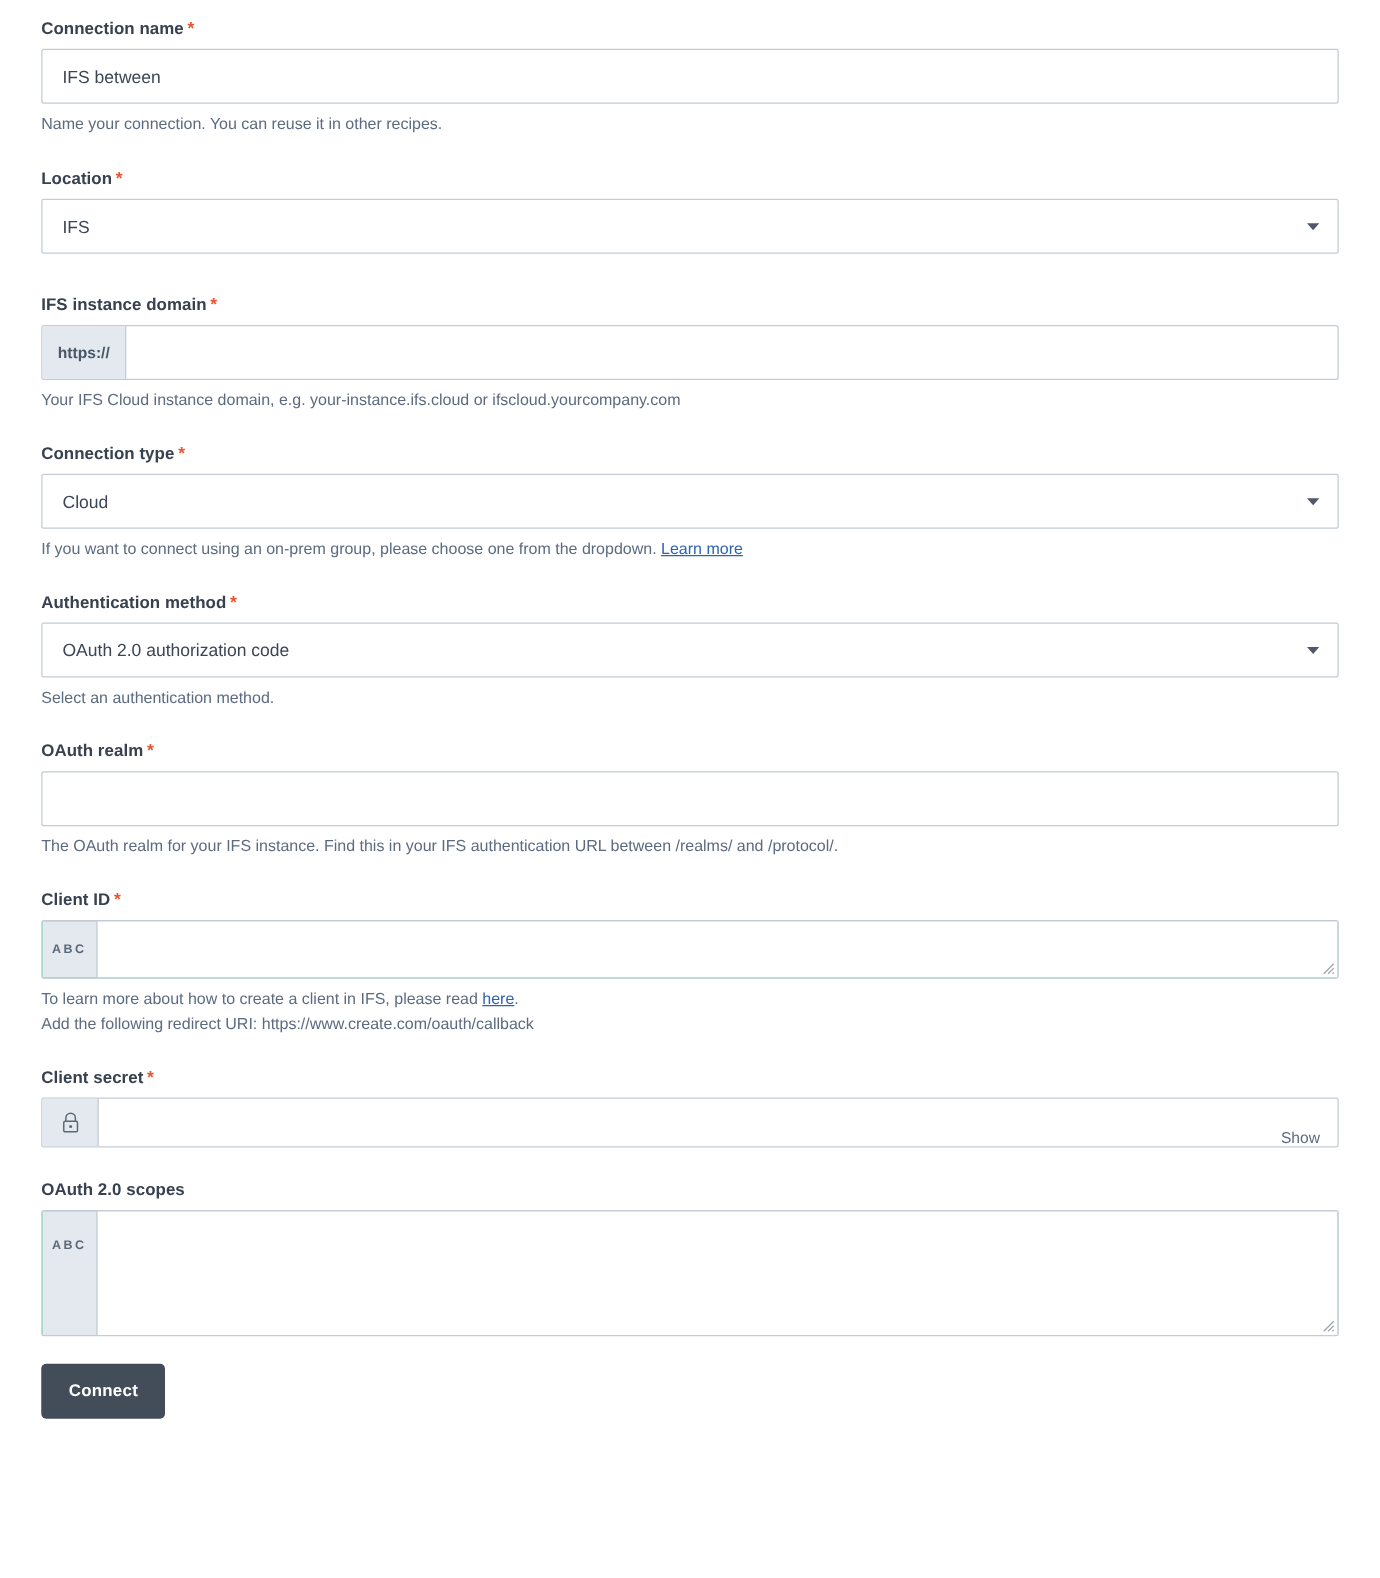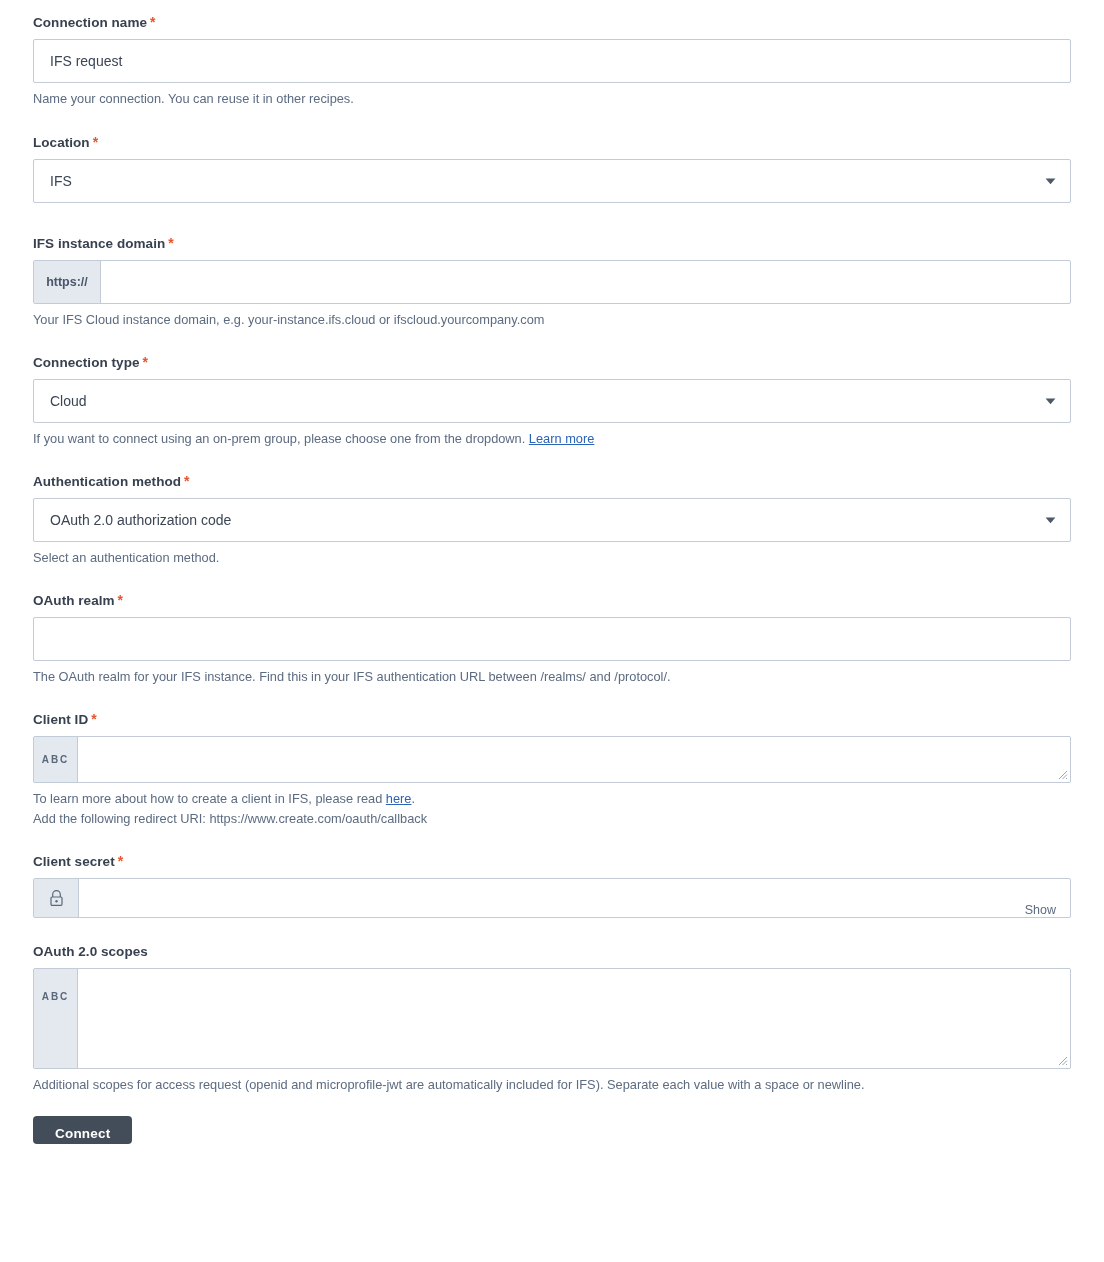--- a/index.html
+++ b/index.html
@@ -153,39 +153,39 @@
   
   .connect-btn {
     display: inline-block;
     background: #434c59;
     color: #ffffff;
     font-size: 13.5px;
     font-weight: bold;
     border: none;
     border-radius: 4px;
     padding: 0 22px;
-    height: 28px;
+    height: 44px;
     line-height: 36px;
     cursor: pointer;
     font-family: "Liberation Sans", sans-serif;
     letter-spacing: 0.2px;
   }
 </style>
 </head>
 <body>
 
 <div class="form-wrap">
 
   
   <div class="field" style="margin-bottom:26px;">
     <div class="field-label">
       <span>Connection name</span><span class="req">*</span>
     </div>
     <div class="input-box">
-      <div class="input-text">IFS request</div>
+      <div class="input-text">IFS between</div>
     </div>
     <p class="hint">Name your connection. You can reuse it in other recipes.</p>
   </div>
 
   
   <div class="field" style="margin-bottom:32px;">
     <div class="field-label">
       <span>Location</span><span class="req">*</span>
     </div>
     <div class="input-box">
@@ -296,19 +296,18 @@
     </div>
     <div class="textarea-box" style="height:101px;">
       <div class="addon abc">ABC</div>
       <div class="ta-area"></div>
       <span class="resize-grip">
         <svg width="12" height="12" viewBox="0 0 12 12">
             <path d="M11 3 L3 11 M11 6.5 L6.5 11 M11 10 L10 11" stroke="#9aa5b4" stroke-width="1" fill="none"></path>
           </svg>
       </span>
     </div>
-    <p class="hint">Additional scopes for access request (openid and microprofile-jwt are automatically included for IFS). Separate each value with a space or newline.</p>
   </div>
 
   
   <button class="connect-btn">Connect</button>
 
 </div>
 
 </body></html>

